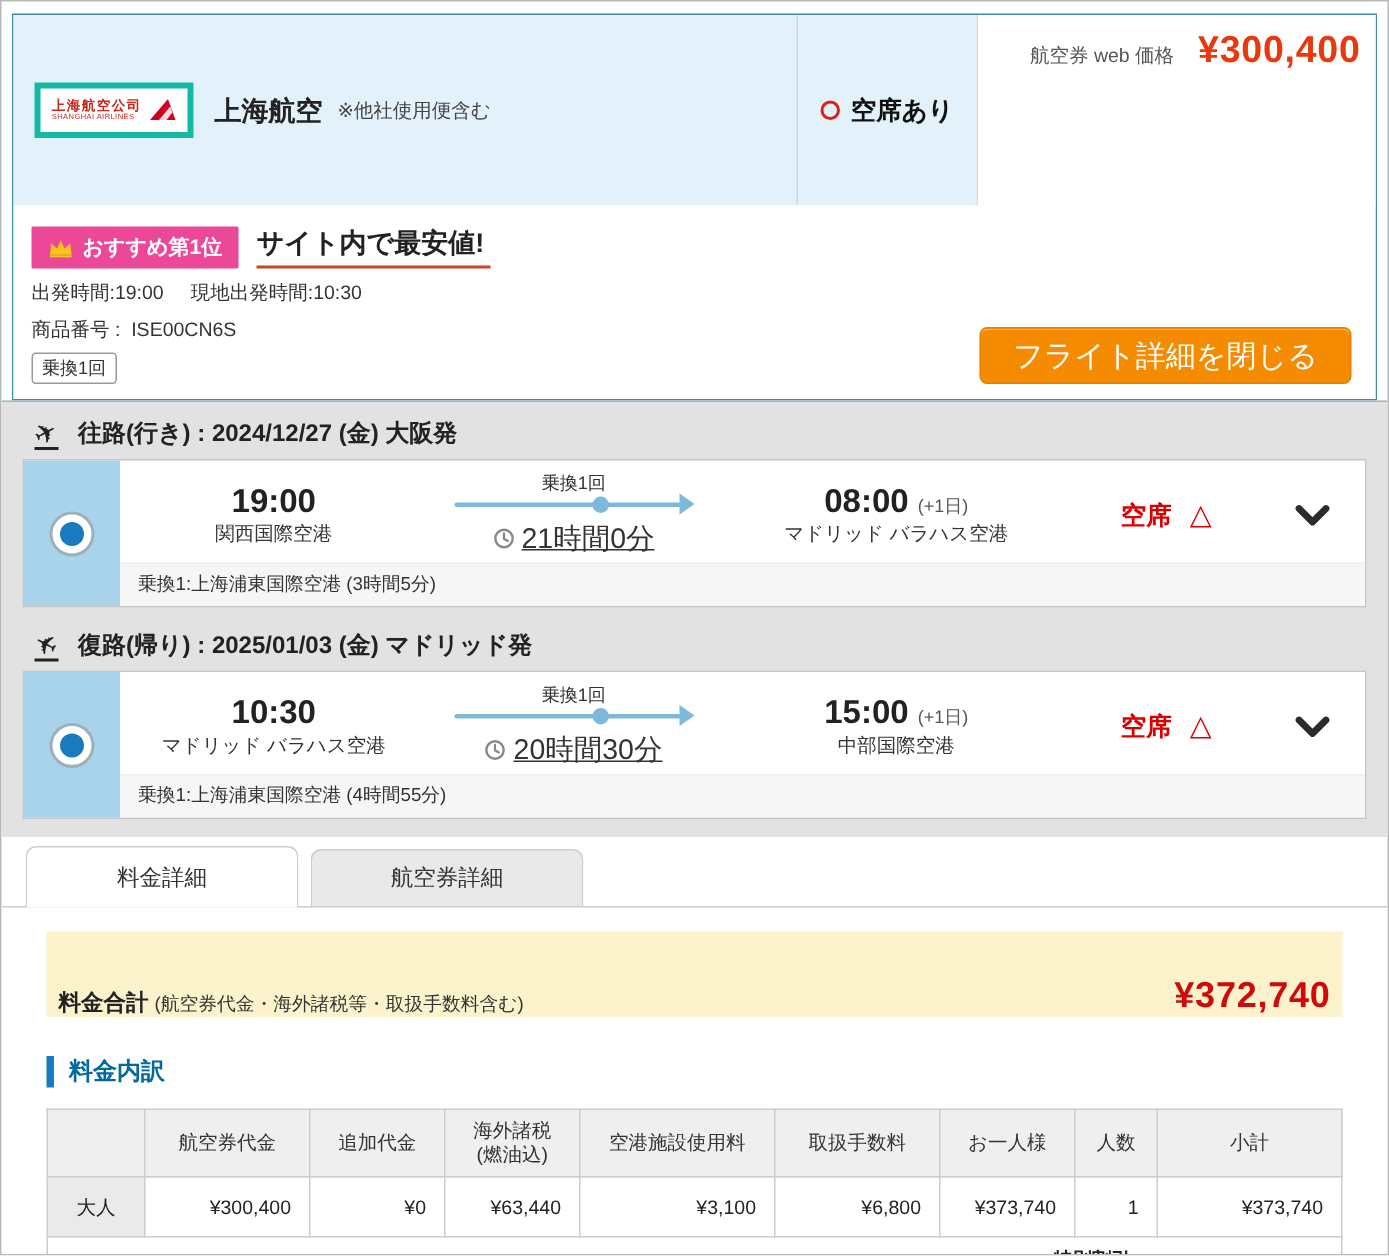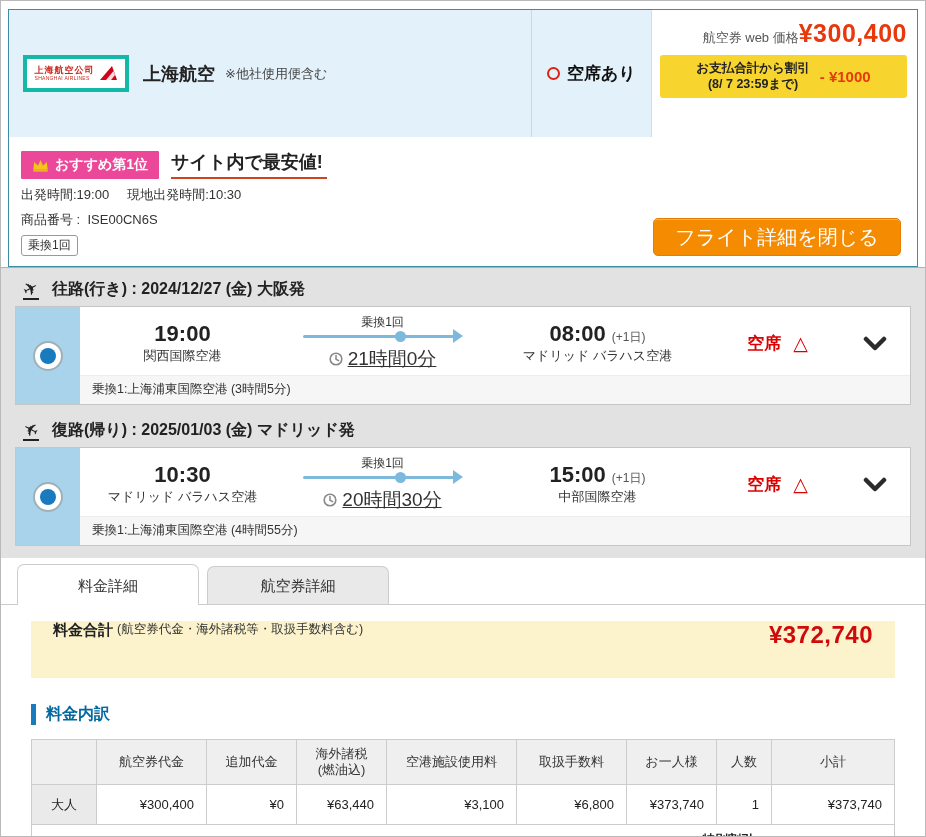--- a/index.html
+++ b/index.html
@@ -19,21 +19,21 @@
   .logo-box { width:106px; height:37px; background:#fff; border:4px solid #14b8a6; display:flex; align-items:center; justify-content:center; gap:3px; padding:2px; }
   .logo-txt { color:#c8281e; text-align:left; line-height:1.05; }
   .logo-txt .l1 { font-size:9px; font-weight:bold; letter-spacing:1px; }
   .logo-txt .l2 { font-size:5px; letter-spacing:0.3px; }
   .airline-name { font-size:18px; font-weight:bold; color:#222; margin-left:14px; }
   .airline-note { font-size:13px; color:#444; margin-left:10px; }
   .cell-seat { width:120px; border-left:1px solid #c9d8e2; display:flex; align-items:center; justify-content:center; gap:7px; }
   .seat-circle { width:13px; height:13px; border:2px solid #d21; border-radius:50%; display:inline-block; }
   .seat-avail-txt { font-size:17px; font-weight:bold; color:#111; }
   .cell-price { width:266px; background:#fff; border-left:1px solid #d6dde2; padding:9px 10px 0 8px; }
-  .price-line { display:flex; align-items:baseline; justify-content:flex-end; gap:0; white-space:nowrap; }
+  .price-line { display:flex; align-items:baseline; justify-content:flex-end; gap:16px; white-space:nowrap; }
   .price-label { font-size:13px; color:#555; }
   .price-value { font-size:25px; font-weight:bold; color:#e8380c; letter-spacing:0.5px; }
   .points-line { margin-top:3px; font-size:14px; color:#555; text-align:right; white-space:nowrap; }
   .points-line b { color:#222; }
   .discount-box { margin-top:7px; background:#f7d52e; border-radius:3px; padding:5px 8px; display:flex; align-items:center; justify-content:center; gap:10px; }
   .discount-txt { font-size:12.5px; font-weight:bold; color:#222; text-align:center; line-height:1.3; }
   .discount-amt { font-size:15px; font-weight:bold; color:#e8380c; white-space:nowrap; }
 
   .offer-body { position:relative; background:#fff; padding:13px 14px 10px 12px; height:129px; }
   .badge-row { display:flex; align-items:flex-end; gap:12px; }
@@ -78,21 +78,21 @@
   .return-title { margin-top:8px; }
 
   
   .tabs { display:flex; align-items:flex-end; gap:8px; padding-left:16px; margin-top:6px; position:relative; z-index:2; }
   .tab { width:182px; text-align:center; font-size:15px; font-weight:normal; color:#333; border:1px solid #ccc; border-bottom:none; border-radius:7px 7px 0 0; cursor:pointer; }
   .tab.active { background:#fff; height:41px; line-height:41px; margin-bottom:-1px; }
   .tab.inactive { background:#e9e9e9; height:38px; line-height:38px; }
   .panel { border-top:1px solid #ccc; background:#fff; flex:1; padding:16px 30px 10px 30px; }
 
   
-  .total-bar { background:#fcf3cd; padding:0 22px; height:57px; display:flex; align-items:flex-start; }
+  .total-bar { background:#fcf3cd; padding:0 8px; height:57px; display:flex; align-items:flex-end; }
   .total-label { font-size:15px; font-weight:bold; color:#222; }
   .total-note { font-size:12.5px; color:#333; margin-left:4px; }
   .total-value { margin-left:auto; font-size:24px; font-weight:bold; color:#cf0a0a; letter-spacing:0.5px; }
   .breakdown-title { margin-top:26px; border-left:5px solid #1a7abf; padding-left:10px; font-size:16px; font-weight:bold; color:#0369a1; }
   table.fare { margin-top:14px; width:100%; border-collapse:collapse; table-layout:fixed; font-size:13px; }
   table.fare th { background:#efefef; border:1px solid #ccc; font-weight:normal; color:#333; height:45px; text-align:center; line-height:1.25; }
   table.fare td { border:1px solid #ccc; height:40px; text-align:right; padding-right:12px; background:#fff; color:#222; }
   table.fare td.rowhead { background:#eaeaea; text-align:center; padding-right:0;margin-top:47px; }
   .table-footer { border:1px solid #ccc; border-top:none; height:31px; display:flex; align-items:center; justify-content:flex-end; font-size:13px; color:#222; }
   .tf-label { font-weight:bold; }
@@ -124,27 +124,20 @@
         <span class="airline-note">※他社使用便含む</span>
       </div>
       <div class="cell-seat">
         <span class="seat-circle"></span>
         <span class="seat-avail-txt">空席あり</span>
       </div>
       <div class="cell-price">
         <div class="price-line">
           <span class="price-label">航空券 web 価格</span>
           <span class="price-value">¥300,400</span>
-        </div>
-        <div class="discount-box">
-          <div class="discount-txt">
-            <div>お支払合計から割引</div>
-            <div>(8/ 7 23:59まで)</div>
-          </div>
-          <div class="discount-amt">- ¥1000</div>
         </div>
       </div>
     </div>
 
     <div class="offer-body">
       <div class="badge-row">
         <span class="rank-badge">
           <span>
             <svg width="17" height="13" viewBox="0 0 20 15">
                 <path d="M1.5 12.5 L2.6 3.5 L7 7.8 L10 1 L13 7.8 L17.4 3.5 L18.5 12.5 Z" fill="#f5c518"></path>

